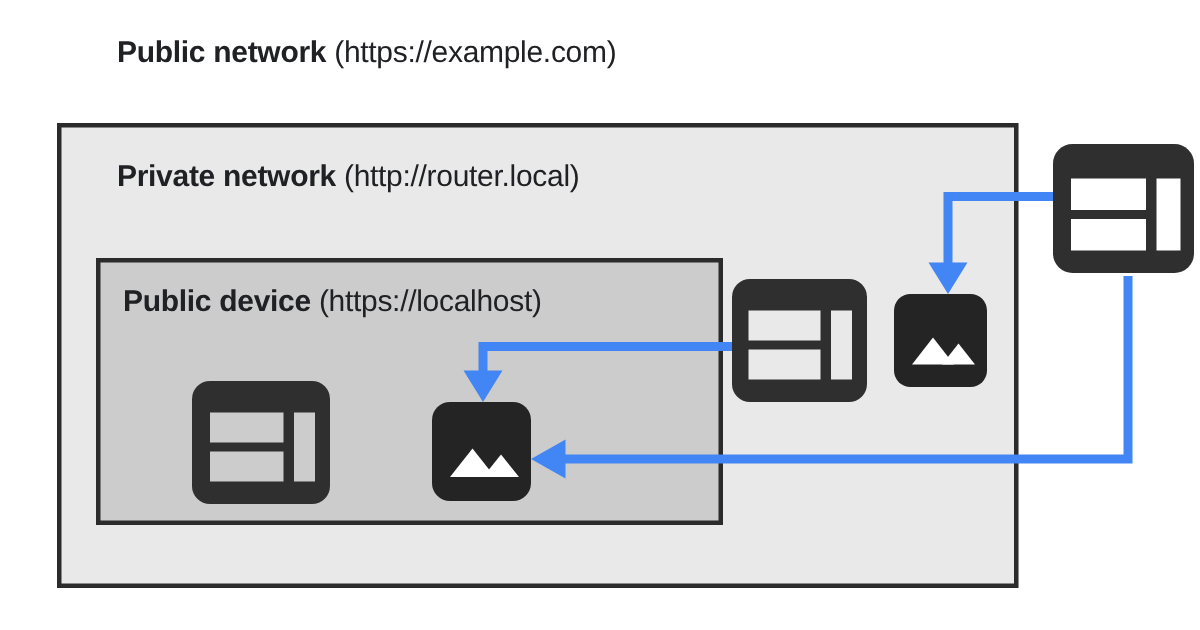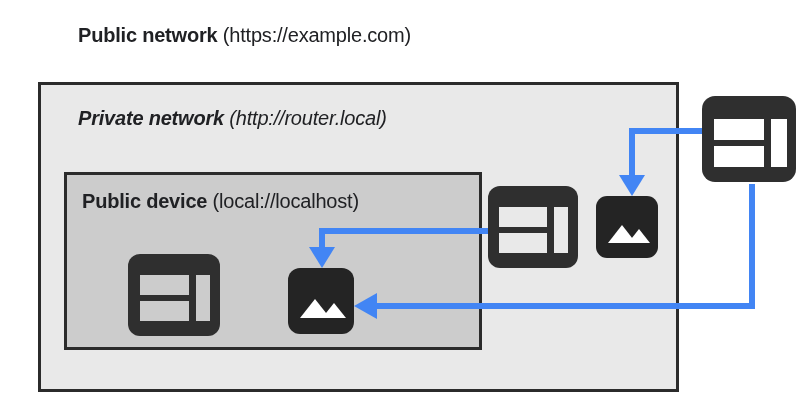--- a/index.html
+++ b/index.html
@@ -30,21 +30,21 @@
     letter-spacing: -0.2px;
   }
   .label .strong {
     font-weight: bold;
   }
   .label .paren {
     font-weight: normal;
   }
 
   #public-label  { left: 62px;  top: 24px; }
-  #private-label { left: 62px;  top: 107px; font-style: italic; }
+  #private-label { left: 62px;  top: 107px; }
   #local-label   { left: 66px;  top: 190px; }
 
   
   .zone {
     position: absolute;
     box-sizing: border-box;
     border: 3px solid #2b2b2b;
   }
   #private-zone {
     left: 22px;
@@ -96,21 +96,21 @@
     <span class="paren">(https://example.com)</span>
   </div>
 
   <div class="label" id="private-label">
     <span class="strong">Private network</span>
     <span class="paren">(http://router.local)</span>
   </div>
 
   <div class="label" id="local-label">
     <span class="strong">Public device</span>
-    <span class="paren">(local://localhost)</span>
+    <span class="paren">(https://localhost)</span>
   </div>
 
   <svg id="arrows" viewBox="0 0 800 420" width="800" height="420" xmlns="http://www.w3.org/2000/svg">
 
     <g>
       <path d="M 688 131 L 616 131 L 616 176" fill="none" stroke="#4285f4" stroke-width="6"></path>
       <polygon points="603,175 629,175 616,196" fill="#4285f4"></polygon>
     </g>
 
     <g>

